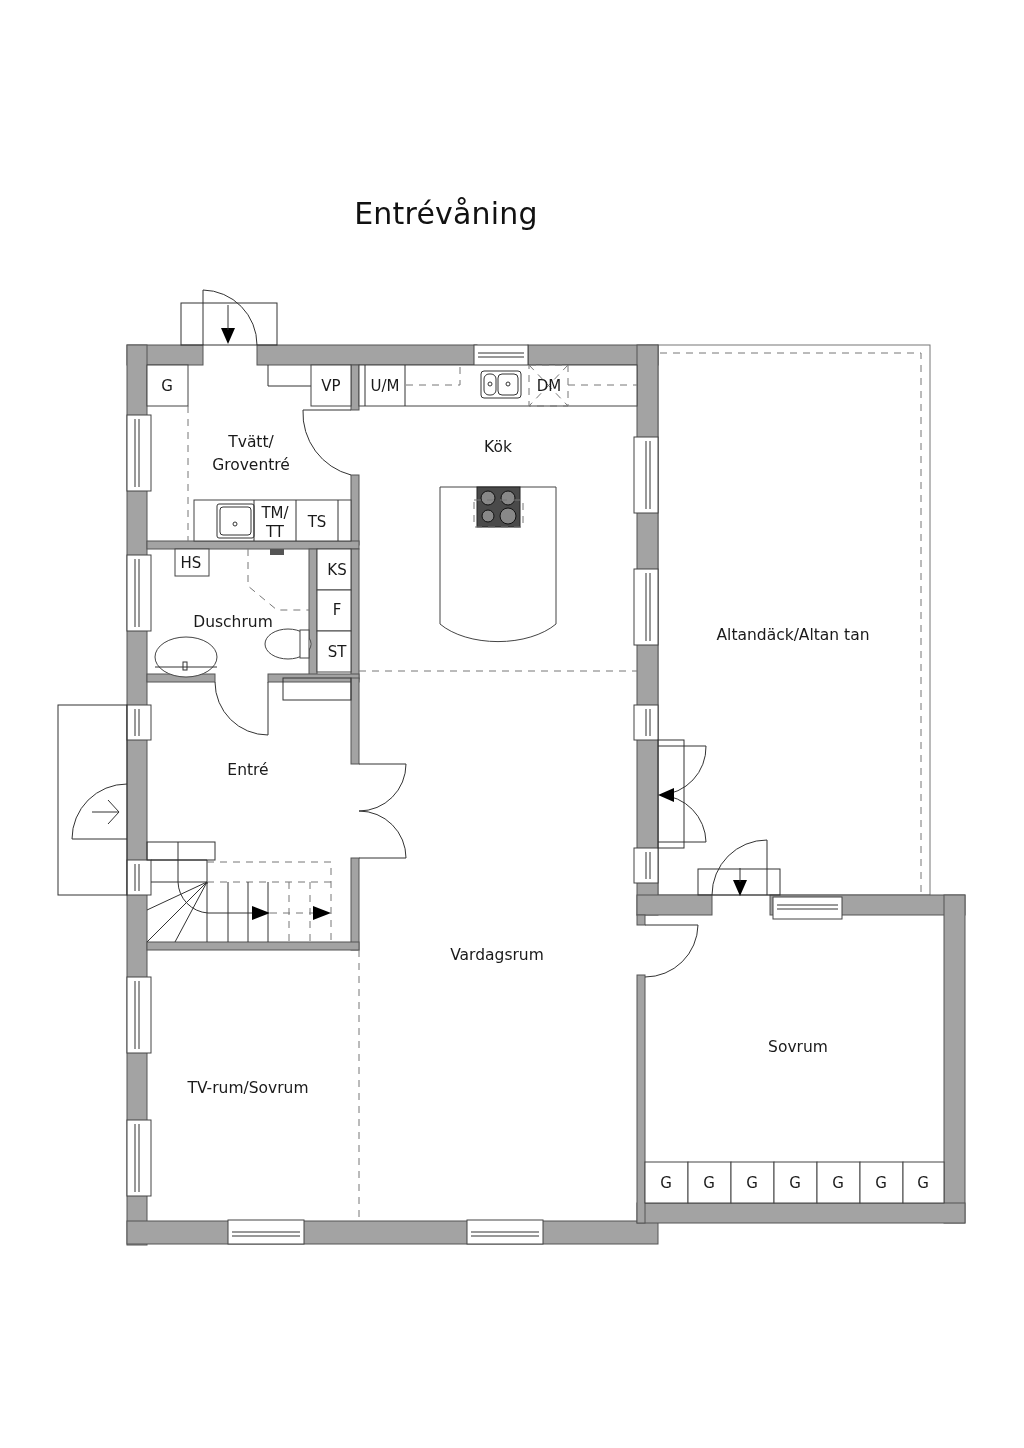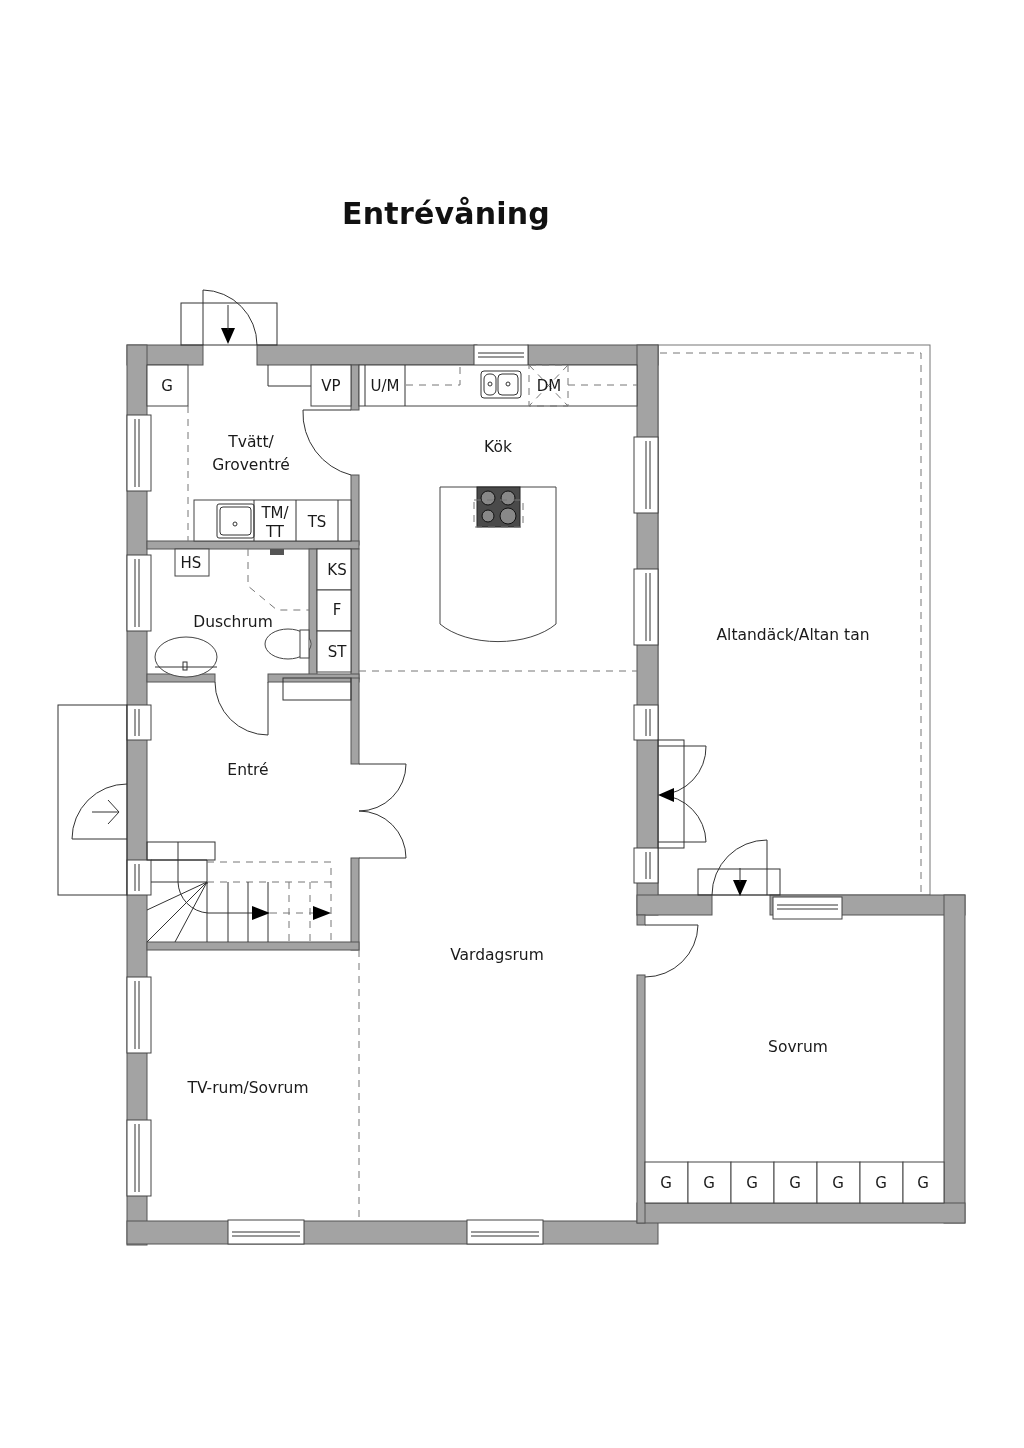--- a/index.html
+++ b/index.html
@@ -1,18 +1,18 @@
 <!DOCTYPE html>
 <html><head>
 <meta charset="utf-8">
 <style>
   html, body { margin: 0; padding: 0; background: #ffffff; }
   body { width: 1024px; height: 1448px; position: relative; overflow: hidden; font-family: "DejaVu Sans", sans-serif; }
   #plan { position: absolute; left: 0; top: 0; width: 1024px; height: 1448px; }
-  .title { position: absolute; left: 0; width: 892px; top: 196px; text-align: center; font-size: 30px; color: #111; font-weight: 700; letter-spacing: 0.2px; }
+  .title { position: absolute; left: 0; width: 892px; top: 196px; text-align: center; font-size: 30px; color: #111; font-weight: 400; letter-spacing: 0.2px; }
   svg text { font-family: "DejaVu Sans", sans-serif; fill: #1a1a1a; }
   .room-label { font-size: 15.5px; text-anchor: middle; }
   .fix-label { font-size: 15px; text-anchor: middle; }
   .wall { fill: #a3a3a3; stroke: #555; stroke-width: 1; }
   .thin { fill: none; stroke: #333; stroke-width: 1; }
   .fix { fill: #fff; stroke: #444; stroke-width: 1; }
   .dash { fill: none; stroke: #777; stroke-width: 1; stroke-dasharray: 7 6; }
   .win { fill: #fff; stroke: #444; stroke-width: 1; }
   .arrow { fill: #000; }
 </style>

